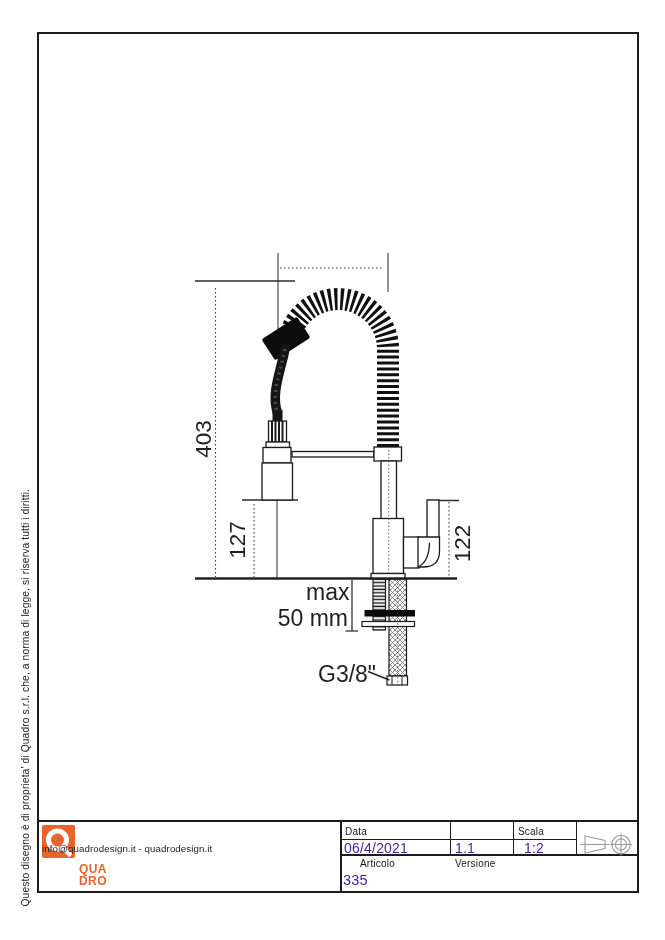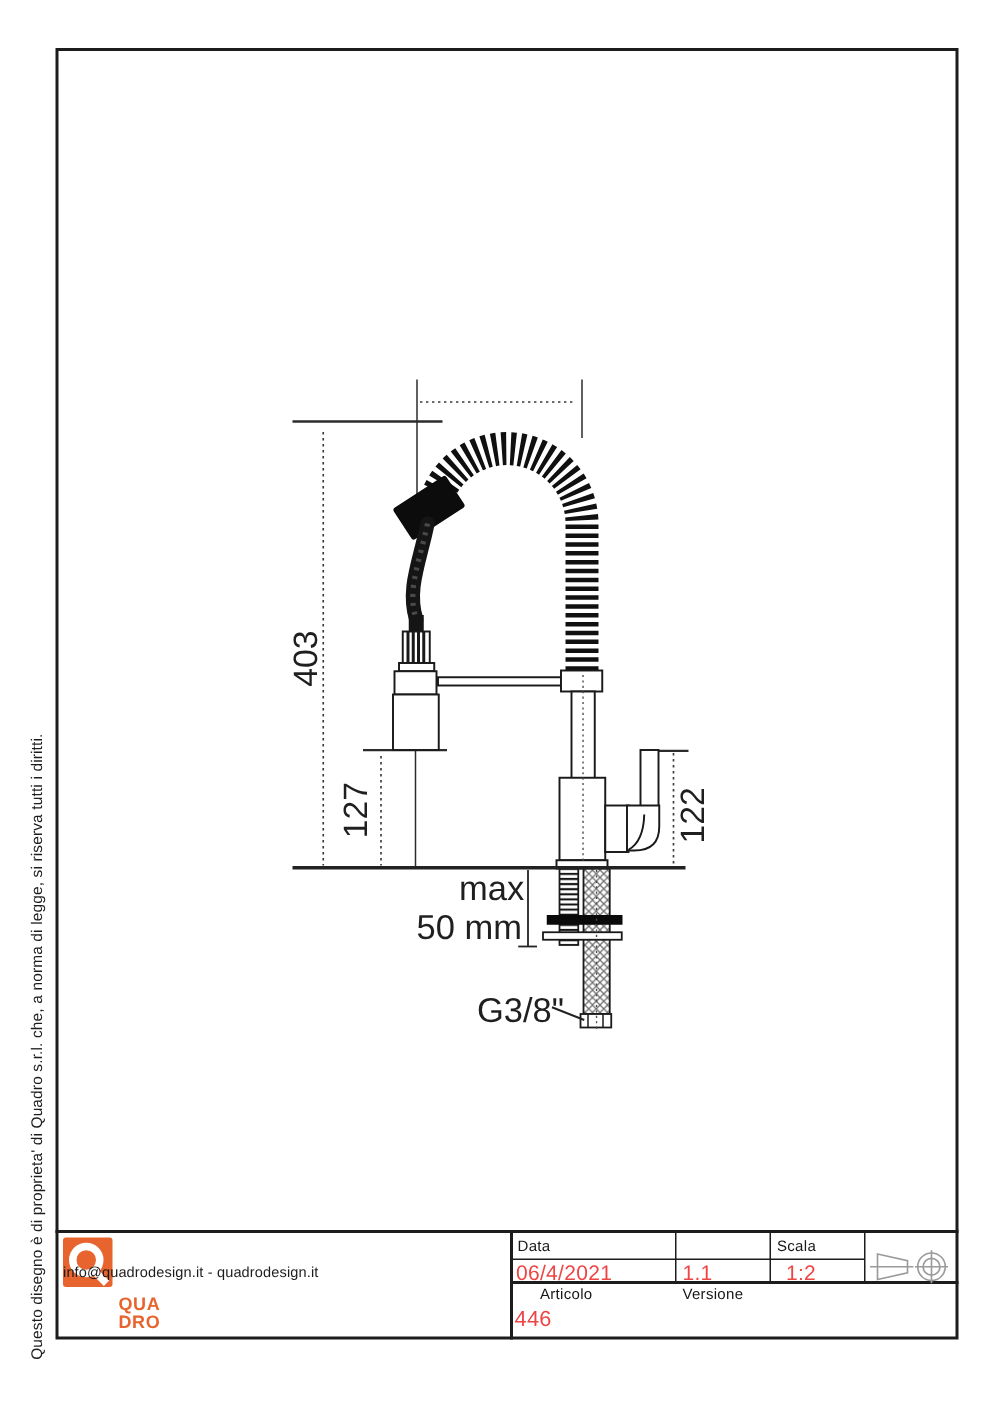--- a/index.html
+++ b/index.html
@@ -17,21 +17,21 @@
   }
   
   .tb-line{background:#1c1c1c;}
   
   .logo-box{left:42px;top:825px;width:33px;height:33px;background:var(--accent,#e7642e);border-radius:2px;}
   .logo-text{left:79px;top:864px;font-size:12px;line-height:11.8px;font-weight:600;
     letter-spacing:0.4px;color:var(--accent,#e7642e);}
   .addr{left:42px;font-size:9.7px;line-height:11px;color:#1c1c1c;letter-spacing:0.1px;}
   
   .tb-label{font-size:10px;color:#161616;letter-spacing:0.2px;}
-  .tb-value{font-size:14px;color:#ef4444;letter-spacing:0.2px;}
+  .tb-value{font-size:14px;color:#4c1d95;letter-spacing:0.2px;}
 </style>
 </head>
 <body>
 
 <div class="page">
 
   <div class="abs sheet-border"></div>
 
   <div class="abs side-note">Questo disegno è di proprieta' di Quadro s.r.l. che, a norma di legge, si riserva tutti i diritti.</div>
 
@@ -137,21 +137,21 @@
   <div class="abs tb-line" style="left:341px;top:838.5px;width:235px;height:1.2px;"></div>
   <div class="abs tb-line" style="left:341px;top:854px;width:298px;height:2px;"></div>
 
   <div class="abs tb-label" style="left:345px;top:825.5px;">Data</div>
   <div class="abs tb-value" style="left:344px;top:840px;">06/4/2021</div>
   <div class="abs tb-label" style="left:455px;top:858px;">Versione</div>
   <div class="abs tb-value" style="left:455px;top:840px;text-align:right;">1.1</div>
   <div class="abs tb-label" style="left:518px;top:825.5px;">Scala</div>
   <div class="abs tb-value" style="left:524px;top:840px;">1:2</div>
   <div class="abs tb-label" style="left:360px;top:857.5px;">Articolo</div>
-  <div class="abs tb-value" style="left:343px;top:871.5px;font-size:14.5px;">446</div>
+  <div class="abs tb-value" style="left:343px;top:871.5px;font-size:14.5px;">335</div>
 
   <svg class="abs" style="left:579px;top:832px;" width="58" height="24" viewBox="0 0 58 24">
     <g fill="none" stroke="#9b9b9b" stroke-width="1.1">
       <line x1="1" y1="12.5" x2="30" y2="12.5"></line>
       <polygon points="6,4 26,8.5 26,16.5 6,21"></polygon>
       <circle cx="42" cy="12.5" r="9.2"></circle>
       <circle cx="42" cy="12.5" r="5.6"></circle>
       <line x1="31" y1="12.5" x2="53" y2="12.5"></line>
       <line x1="42" y1="1.5" x2="42" y2="23.5"></line>
     </g>

